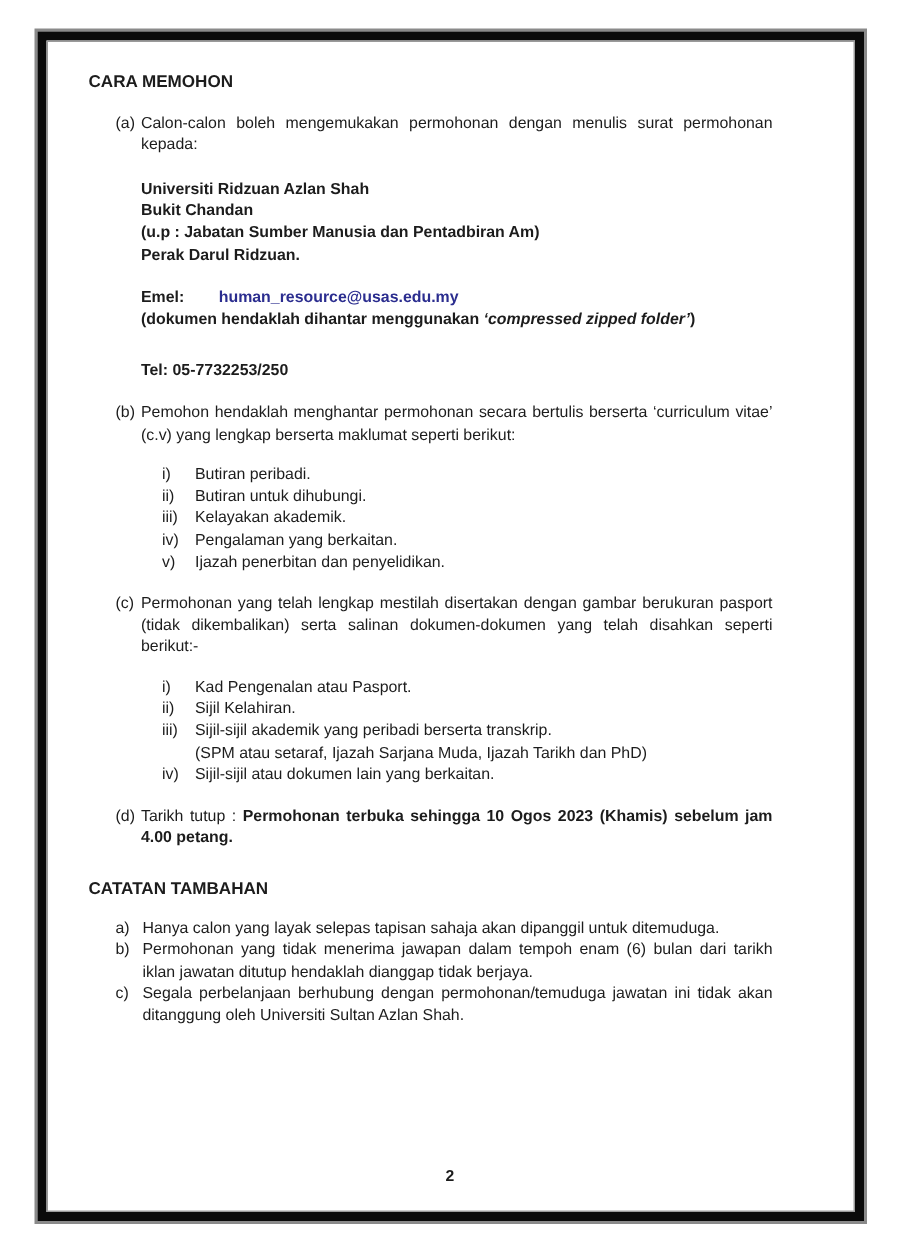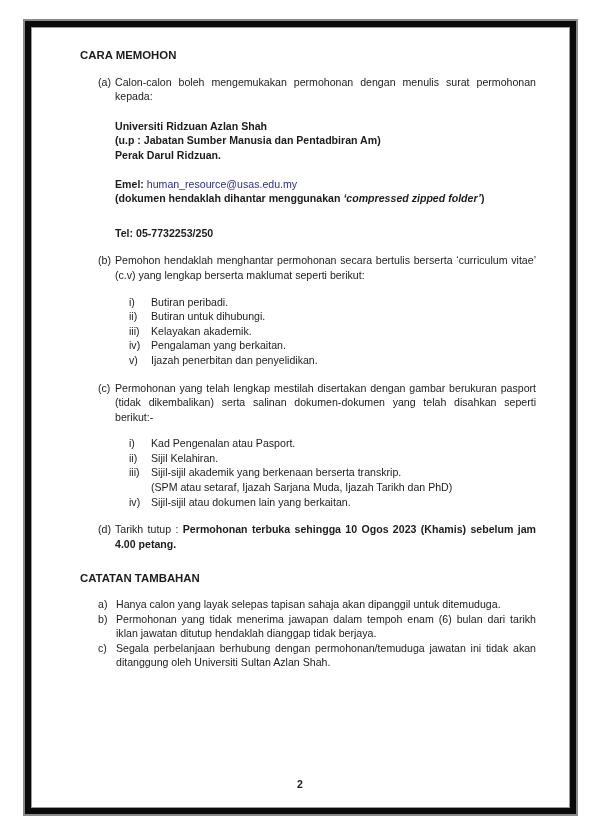--- a/index.html
+++ b/index.html
@@ -2,27 +2,27 @@
 <html><head>
   <meta charset="utf-8">
   <style>
     html, body { margin: 0; padding: 0; background: #ffffff; }
     body { width: 600px; height: 830px; position: relative; overflow: hidden;
            font-family: "Liberation Sans", sans-serif; color: #1c1c1c; }
     .frame-outer { position: absolute; left: 23px; top: 19px; width: 555px; height: 797px;
                    box-sizing: border-box; border: 2px solid #8a8a8a; }
     .frame-black { position: absolute; inset: 0; border: 6px solid #0a0a0a; }
     .frame-inner { position: absolute; inset: 6px; border: 1px solid #9a9a9a; }
-    .page { position: absolute; left: 80px; top: 48px; width: 456px; font-size: 10.6px; line-height: 14.6px; }
+    .page { position: absolute; left: 59px; top: 48px; width: 456px; font-size: 10.6px; line-height: 14.6px; }
     .heading { font-weight: bold; font-size: 11.4px; letter-spacing: 0; }
     .para { position: relative; padding-left: 35px; text-align: justify; }
     .para .marker { position: absolute; left: 18px; top: 0; }
     .bold { font-weight: bold; }
     .addr { padding-left: 35px; font-weight: bold; }
-    .email { color: #2b2d8f; font-weight: normal; }
+    .email { color: #2b2d8f; font-weight: bold; margin-left: 20px; }
     .ital { font-style: italic; }
     .roman { position: relative; padding-left: 71px; }
     .roman .rm { position: absolute; left: 49px; top: 0; }
     .note { position: relative; padding-left: 36px; text-align: justify; }
     .note .nm { position: absolute; left: 18px; top: 0; }
     .pageno { position: absolute; left: 0; right: 0; top: 778px; text-align: center; font-size: 10.5px; font-weight: bold; }
   </style>
 </head>
 <body>
 
@@ -35,20 +35,21 @@
 
   <div class="heading">CARA MEMOHON</div>
 
   <div class="para" style="margin-top:12px">
     <span class="marker">(a)</span>
     <span>Calon-calon boleh mengemukakan permohonan dengan menulis surat permohonan kepada:</span>
   </div>
 
   <div style="margin-top:15px">
     <div class="addr">Universiti Ridzuan Azlan Shah</div>
+    <div class="addr">Bukit Chandan</div>
     <div class="addr">(u.p : Jabatan Sumber Manusia dan Pentadbiran Am)</div>
     <div class="addr">Perak Darul Ridzuan.</div>
   </div>
 
   <div class="addr" style="margin-top:14px">
     <span>Emel:</span>
     <span class="email" style="color: rgb(43, 45, 143);">human_resource@usas.edu.my</span>
   </div>
   <div class="addr">
     <span>(dokumen hendaklah dihantar menggunakan </span><span class="ital">‘compressed zipped folder’</span><span>)</span>
@@ -70,21 +71,21 @@
   </div>
 
   <div class="para" style="margin-top:13px">
     <span class="marker">(c)</span>
     <span>Permohonan yang telah lengkap mestilah disertakan dengan gambar berukuran pasport (tidak  dikembalikan) serta salinan dokumen-dokumen yang telah disahkan seperti berikut:-</span>
   </div>
 
   <div style="margin-top:12px">
     <div class="roman"><span class="rm">i)</span><span>Kad Pengenalan atau Pasport.</span></div>
     <div class="roman"><span class="rm">ii)</span><span>Sijil Kelahiran.</span></div>
-    <div class="roman"><span class="rm">iii)</span><span>Sijil-sijil akademik yang berkenaan berserta transkrip.</span><br><span>(SPM atau setaraf, Ijazah Sarjana Muda, Ijazah Tarikh dan PhD)</span></div>
+    <div class="roman"><span class="rm">iii)</span><span>Sijil-sijil akademik yang peribadi berserta transkrip.</span><br><span>(SPM atau setaraf, Ijazah Sarjana Muda, Ijazah Tarikh dan PhD)</span></div>
     <div class="roman"><span class="rm">iv)</span><span>Sijil-sijil atau dokumen lain yang berkaitan.</span></div>
   </div>
 
   <div class="para" style="margin-top:13px">
     <span class="marker">(d)</span>
     <span>Tarikh tutup :</span>
     <span class="bold">Permohonan terbuka sehingga 10 Ogos 2023 (Khamis) sebelum jam 4.00 petang.</span>
   </div>
 
   <div class="heading" style="margin-top:20px">CATATAN TAMBAHAN</div>

